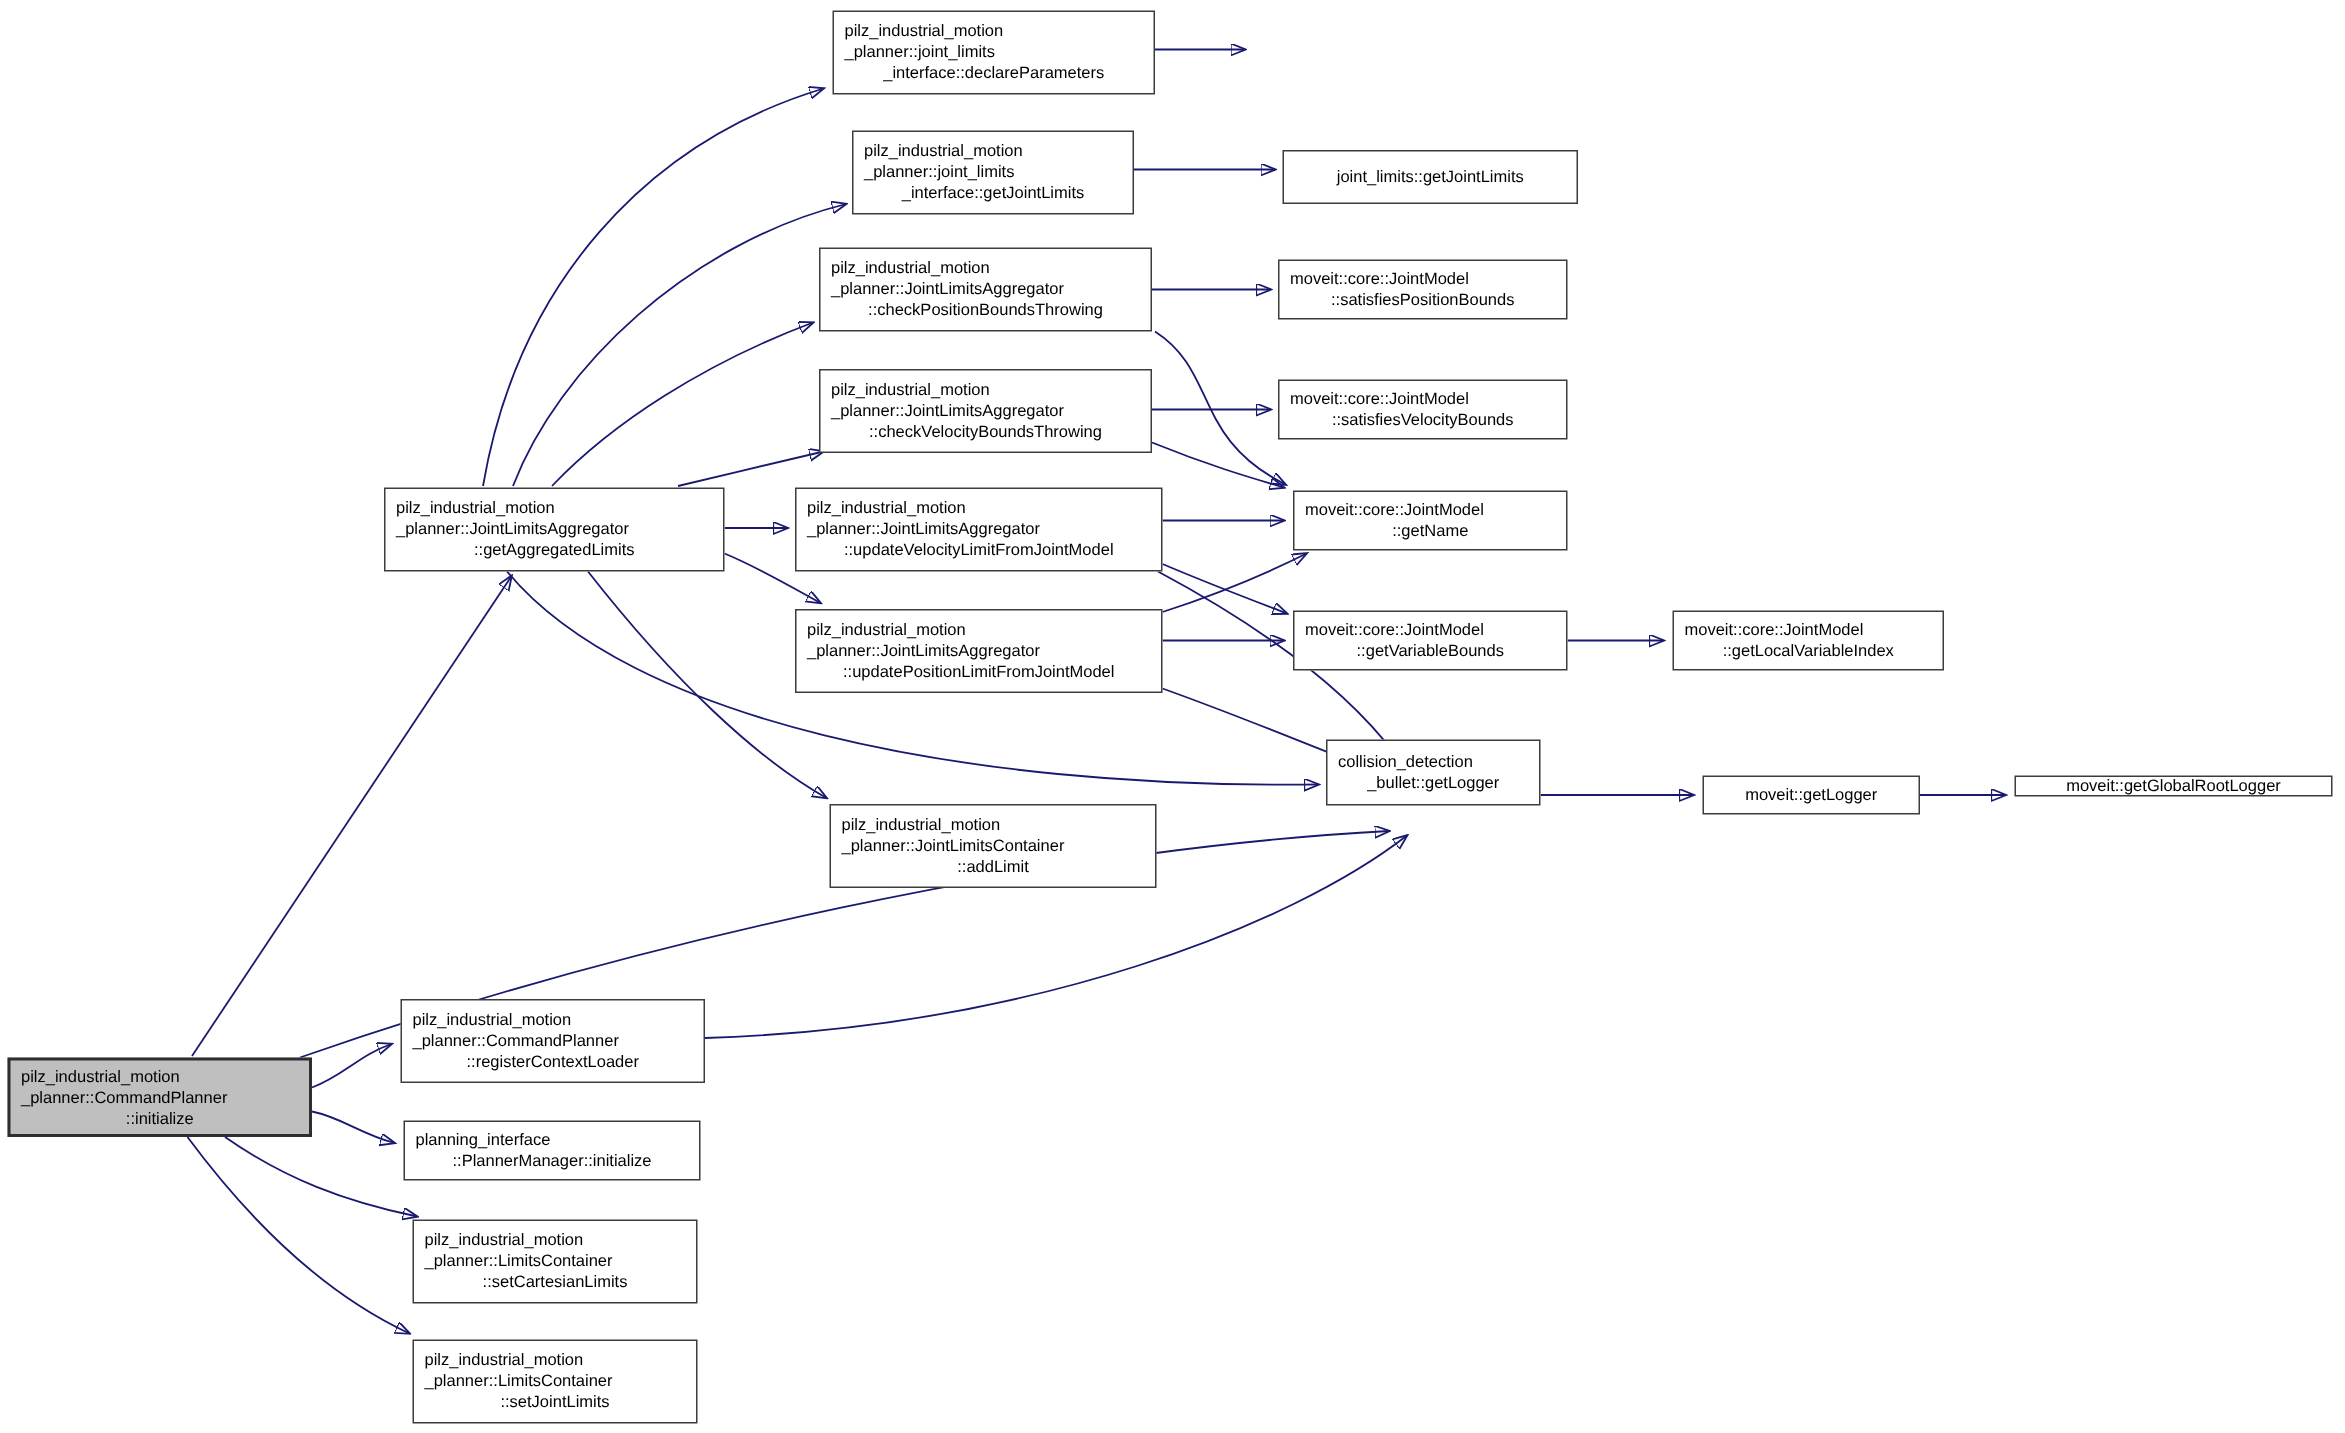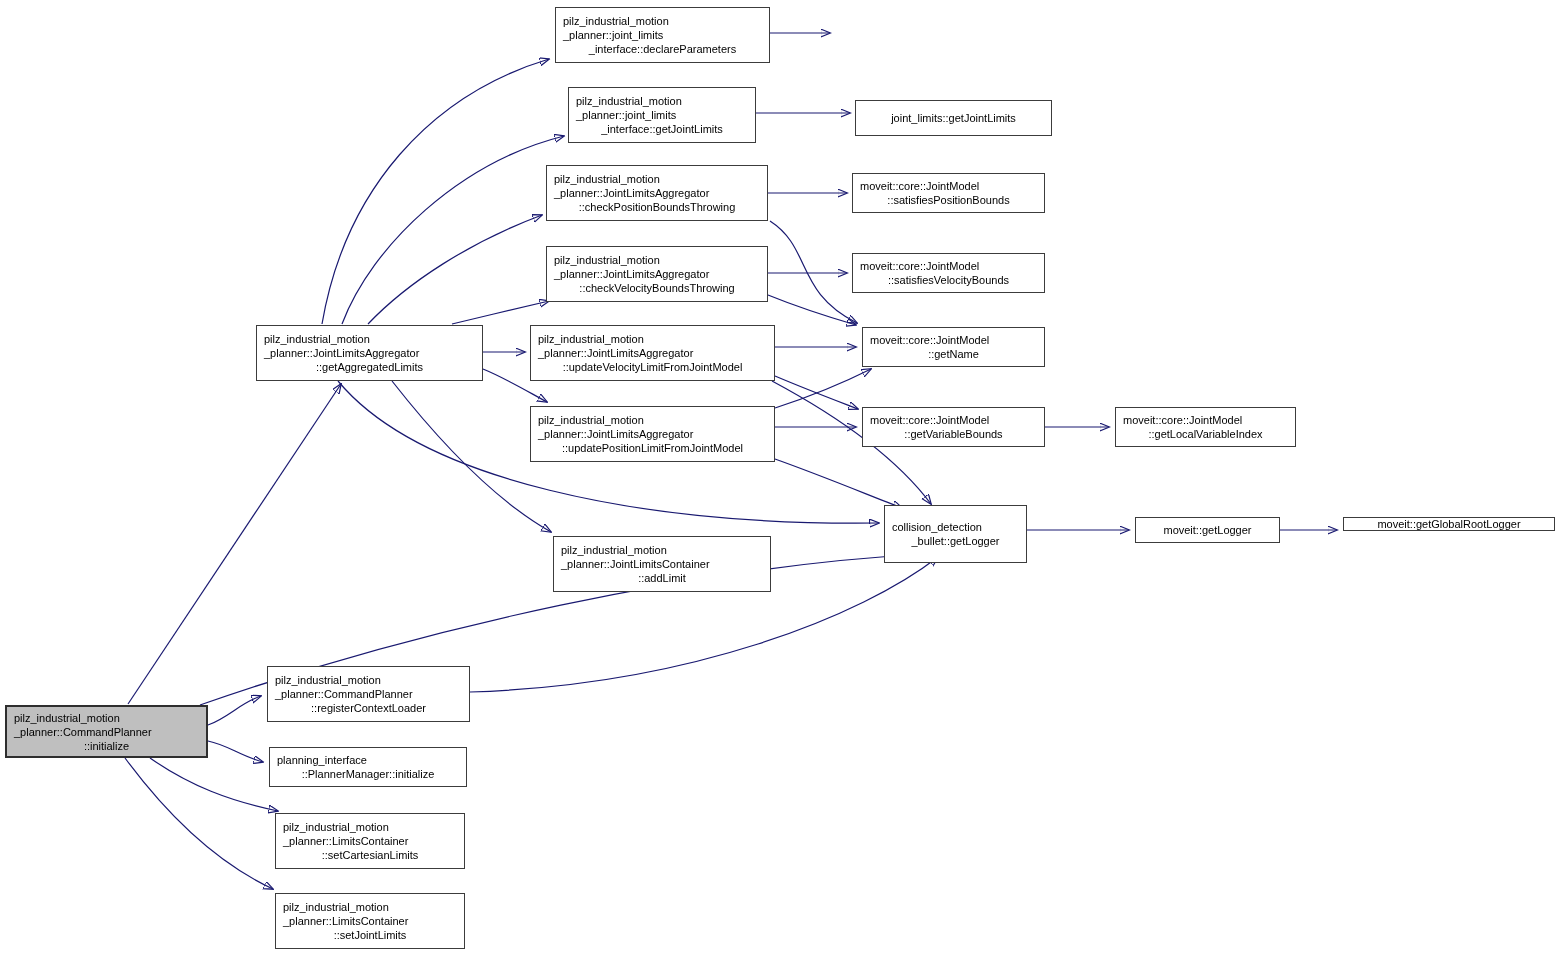--- a/index.html
+++ b/index.html
@@ -140,21 +140,21 @@
   <div class="node" style="left:862px;top:407px;width:183px;height:40px">
     <span class="ln">moveit::core::JointModel</span>
     <span class="ctr">::getVariableBounds</span>
   </div>
 
   <div class="node" style="left:1115px;top:407px;width:181px;height:40px">
     <span class="ln">moveit::core::JointModel</span>
     <span class="ctr">::getLocalVariableIndex</span>
   </div>
 
-  <div class="node" style="left:884px;top:505px;width:143px;height:58px">
+  <div class="node" style="left:884px;top:493px;width:143px;height:44px">
     <span class="ln">collision_detection</span>
     <span class="ctr">_bullet::getLogger</span>
   </div>
 
   <div class="node" style="left:1135px;top:517px;width:145px;height:26px">
     <span class="ctr">moveit::getLogger</span>
   </div>
 
   <div class="node" style="left:1343px;top:517px;width:212px;height:14px">
     <span class="ctr">moveit::getGlobalRootLogger</span>

